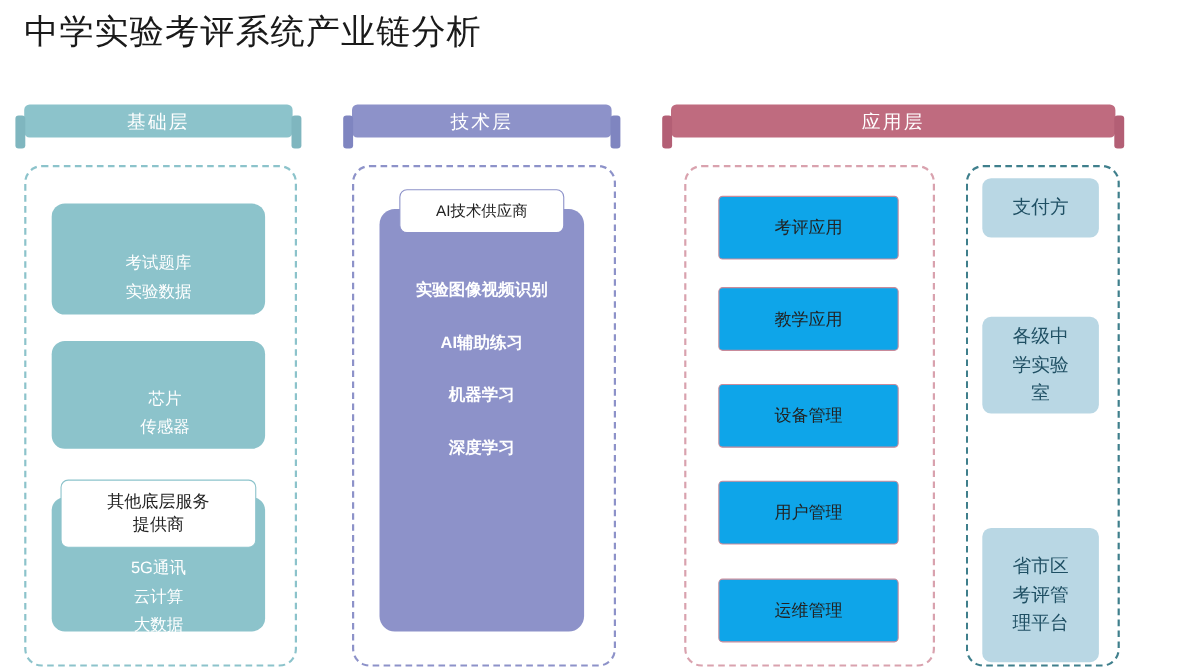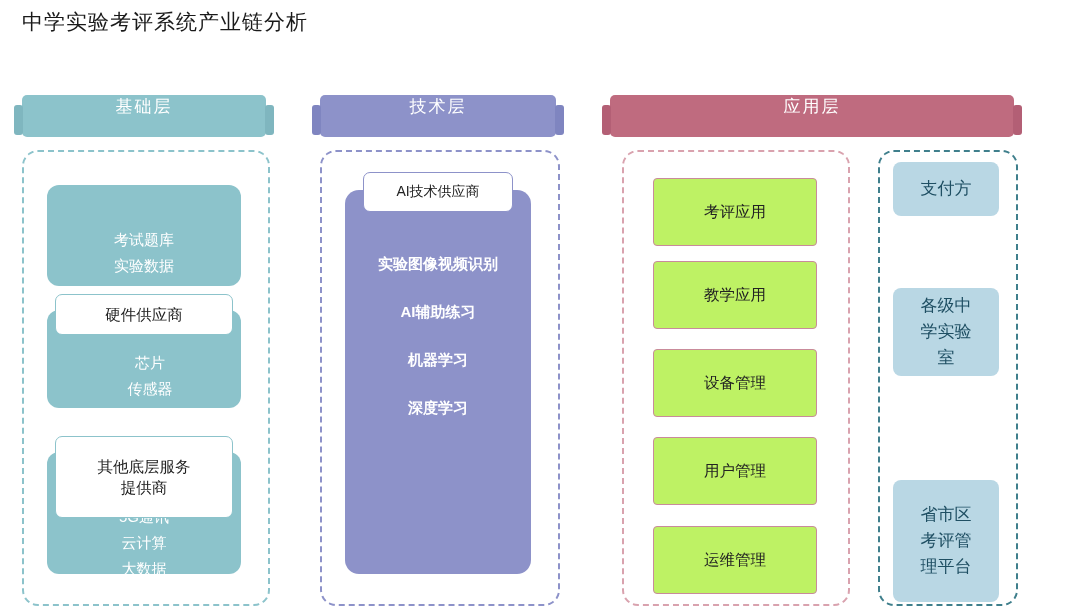--- a/index.html
+++ b/index.html
@@ -12,35 +12,35 @@
     background: #ffffff;
     font-family: "Liberation Sans", sans-serif;
     overflow: hidden;
     position: relative;
   }
   #page-title {
     position: absolute;
     left: 22px;
     top: 8px;
     font-family: "Liberation Serif", serif;
-    font-size: 21px;
+    font-size: 31px;
     color: #1a1a1a;
     letter-spacing: 1px;
     white-space: nowrap;
   }
 
   
   .banner {
     position: absolute;
-    height: 42px;
+    height: 30px;
     border-radius: 5px;
     color: #ffffff;
     font-size: 17px;
     display: flex;
-    align-items: flex-start;
+    align-items: center;
     justify-content: center;
     letter-spacing: 2px;
   }
   .banner .tab-left,
   .banner .tab-right {
     position: absolute;
     top: 10px;
     width: 9px;
     height: 30px;
     border-radius: 3px;
@@ -96,21 +96,21 @@
     text-align: center;
     line-height: 26px;
     padding-bottom: 10px;
   }
   #base-1 { top: 185px; height: 101px; }
   #base-1 .body { padding-top: 42px; }
   #base-2 { top: 310px; height: 98px; }
   #base-2 .body { padding-top: 40px; padding-left: 12px; }
   #base-3 { top: 452px; height: 122px; }
   #base-3 .body { padding-top: 52px; }
-  #base-3 .head { padding: 19px 2px; }
+  #base-3 .head { padding: 9px 2px; }
 
   
   #tech-box {
     position: absolute;
     left: 345px;
     top: 190px;
     width: 186px;
     height: 384px;
     border-radius: 14px;
     background: #8d92c9;
@@ -139,23 +139,23 @@
     text-align: center;
     font-weight: bold;
   }
   #tech-list .row { height: 48px; line-height: 48px; }
 
   
   .app-item {
     position: absolute;
     left: 653px;
     width: 164px;
-    height: 68px;
-    box-sizing: border-box;
-    background: #bef264;
+    height: 58px;
+    box-sizing: border-box;
+    background: #0ea5e9;
     border: 1px solid #c98b9b;
     border-radius: 4px;
     color: #222222;
     font-size: 15.5px;
     display: flex;
     align-items: center;
     justify-content: center;
   }
   #app-1 { top: 178px; }
   #app-2 { top: 261px; }
@@ -208,21 +208,20 @@
 <div class="dashed" id="dash-base"></div>
 <div class="dashed" id="dash-tech"></div>
 <div class="dashed" id="dash-app"></div>
 <div class="dashed" id="dash-pay"></div>
 
 <div class="base-group" id="base-1">
   <div class="body preline" style="white-space:pre-line;text-align:center;">考试题库
 实验数据</div>
 </div>
 <div class="base-group" id="base-2">
-  <div class="head">硬件供应商</div>
   <div class="body" style="white-space:pre-line;">芯片
 传感器</div>
 </div>
 <div class="base-group" id="base-3">
   <div class="head" style="white-space:pre-line;">其他底层服务
 提供商</div>
   <div class="body" style="white-space:pre-line;">5G通讯
 云计算
 大数据</div>
 </div>

